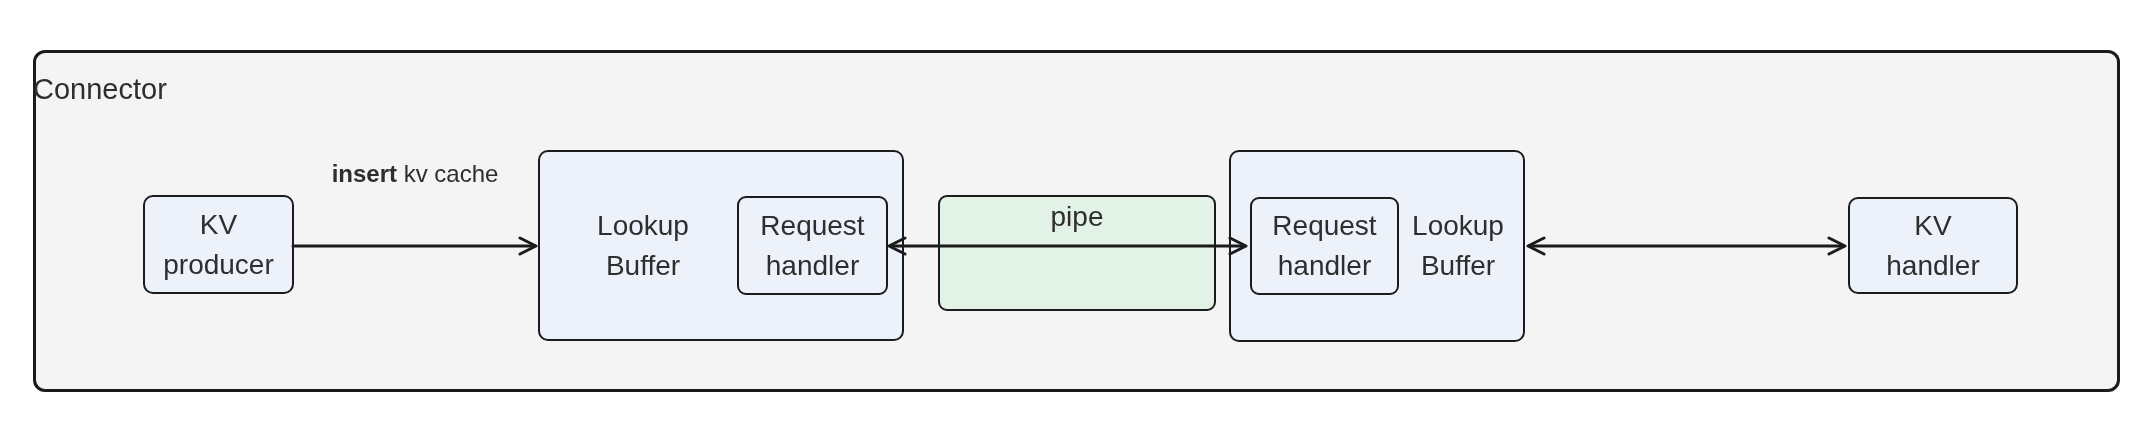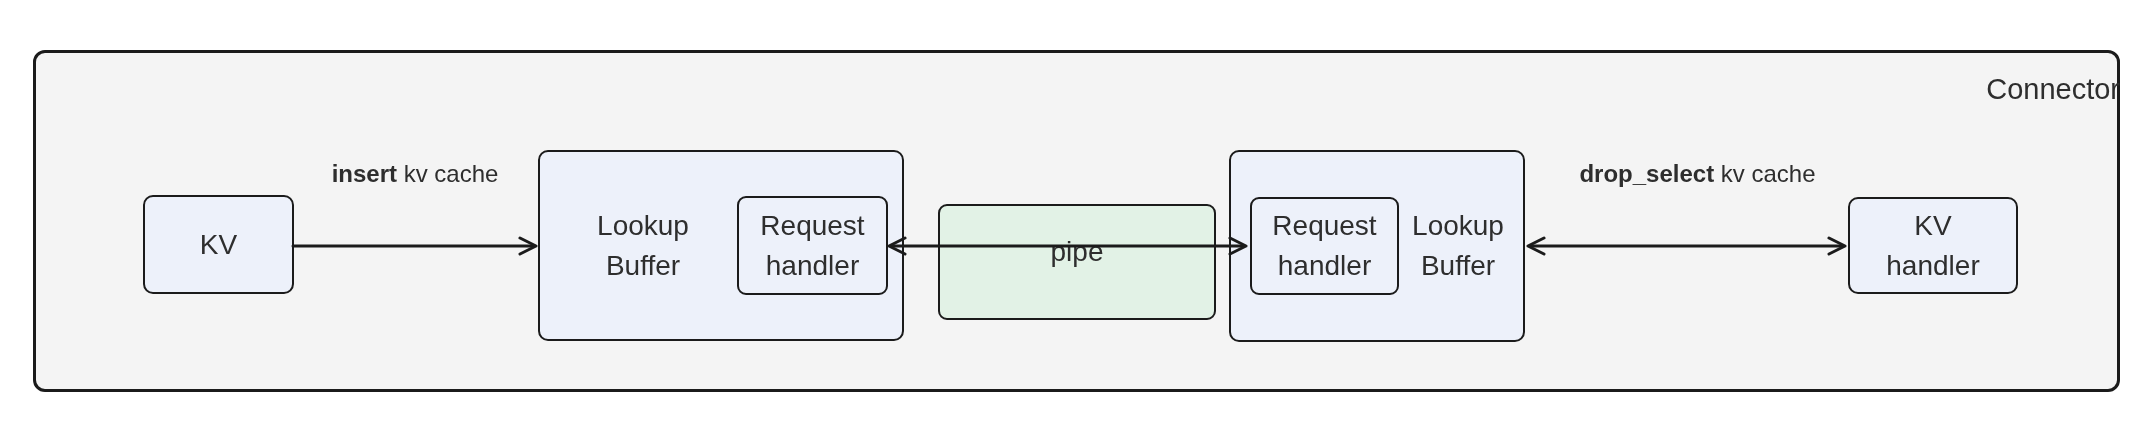--- a/index.html
+++ b/index.html
@@ -22,21 +22,21 @@
   .container-box{
     position:absolute;
     left:33px;top:50px;width:2087px;height:342px;
     background:var(--container-bg);
     border:3px solid var(--border);
     border-radius:12px;
   }
   .container-title{
     position:absolute;
     left:33px;top:72px;width:2087px;
-    text-align:right;
+    text-align:left;
     font-size:29px;line-height:34px;
     color:var(--text);
   }
   .node{
     position:absolute;
     background:var(--node-bg);
     border:2.5px solid var(--border);
     border-radius:10px;
     display:flex;flex-direction:column;
     align-items:center;justify-content:center;
@@ -52,23 +52,23 @@
     font-size:28px;line-height:40px;
     color:var(--text);
     text-align:left;
   }
   .group-label span{display:block;}
   .kv-producer{left:143px;top:195px;width:151px;height:99px;}
   .lb-left{left:538px;top:150px;width:366px;height:191px;}
   .lb-left-label{left:548px;top:150px;width:190px;height:191px;}
   .rh-left{left:737px;top:196px;width:151px;height:99px;border-radius:9px;}
   .pipe{
-    left:938px;top:204px;width:278px;height:116px;
+    left:938px;top:195px;width:278px;height:116px;
     background:var(--pipe-bg);
-    justify-content:center;
+    justify-content:flex-start;
     padding-bottom:20px;
     border-radius:9px;
   }
   .rh-right{left:1250px;top:197px;width:149px;height:98px;border-radius:9px;}
   .lb-right{left:1229px;top:150px;width:296px;height:192px;}
   .lb-right-label{left:1398px;top:150px;width:120px;height:192px;}
   .kv-consumer{left:1848px;top:197px;width:170px;height:97px;}
   .edge-label{
     position:absolute;
     top:152px;
@@ -95,20 +95,21 @@
 <body>
 
 <div class="canvas">
 
   <div class="container-box"></div>
 
   <div class="container-title">Connector</div>
 
   <div class="node kv-producer">
     <span>KV</span>
+    <span>producer</span>
   </div>
 
   <div class="edge-label edge-label-insert">
     <div><span class="b">insert</span><span> kv cache</span></div>
   </div>
 
   <div class="node lb-left"></div>
   <div class="group-label lb-left-label">
     <span>Lookup</span>
     <span>Buffer</span>
@@ -126,21 +127,20 @@
   <div class="node rh-right">
     <span>Request</span>
     <span>handler</span>
   </div>
   <div class="group-label lb-right-label">
     <span>Lookup</span>
     <span>Buffer</span>
   </div>
 
   <div class="edge-label edge-label-drop">
-    <div><span class="b">drop_select</span><span> kv cache</span></div>
   </div>
 
   <div class="node kv-consumer">
     <span>KV</span>
     <span>handler</span>
   </div>
 
   <svg class="arrow-layer" viewBox="0 0 2146 438" xmlns="http://www.w3.org/2000/svg">
 
     <g>

